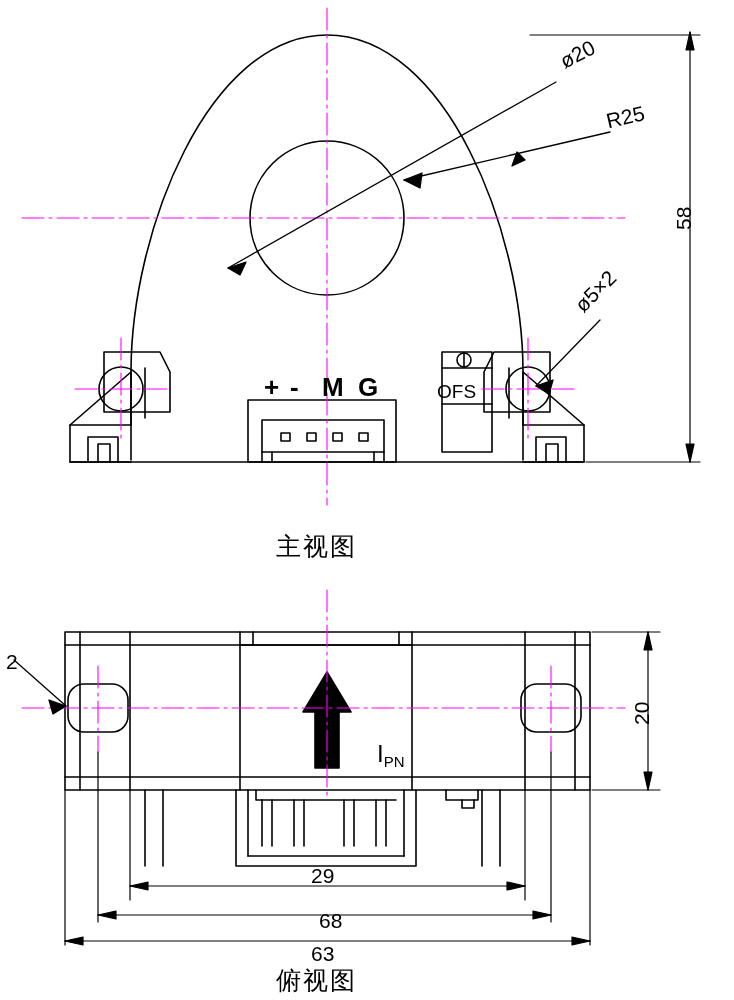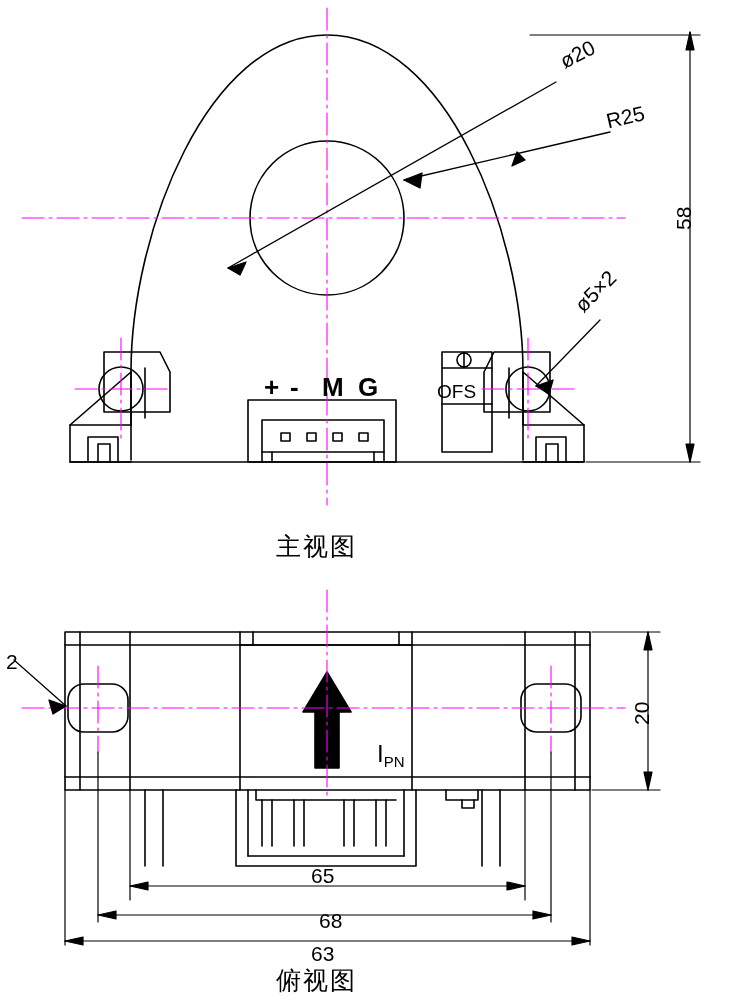--- a/index.html
+++ b/index.html
@@ -247,17 +247,17 @@
 <div class="lbl cn" style="left:276px; top:524px;">主视图</div>
 
 <div class="lbl dim" style="left:6px; top:650px;">2</div>
 
 <div class="lbl dim" style="left:630px; top:725px; transform: rotate(-90deg); transform-origin: left top;">20</div>
 
 <div class="lbl dim" style="left:348px; top:740px;margin-left:29px;">
   <span style="font-size:24px;">I</span><span style="font-size:15px; vertical-align:sub;">PN</span>
 </div>
 
-<div class="lbl dim" style="left:311px; top:864px;">65</div>
+<div class="lbl dim" style="left:311px; top:864px;">29</div>
 <div class="lbl dim" style="left:311px; top:942px;">63</div>
 <div class="lbl dim" style="left:311px; top:909px;margin-left:8px;">68</div>
 
 <div class="lbl cn" style="left:276px; top:958px;font-family:Liberation Serif, serif;">俯视图</div>
 
 </body></html>

